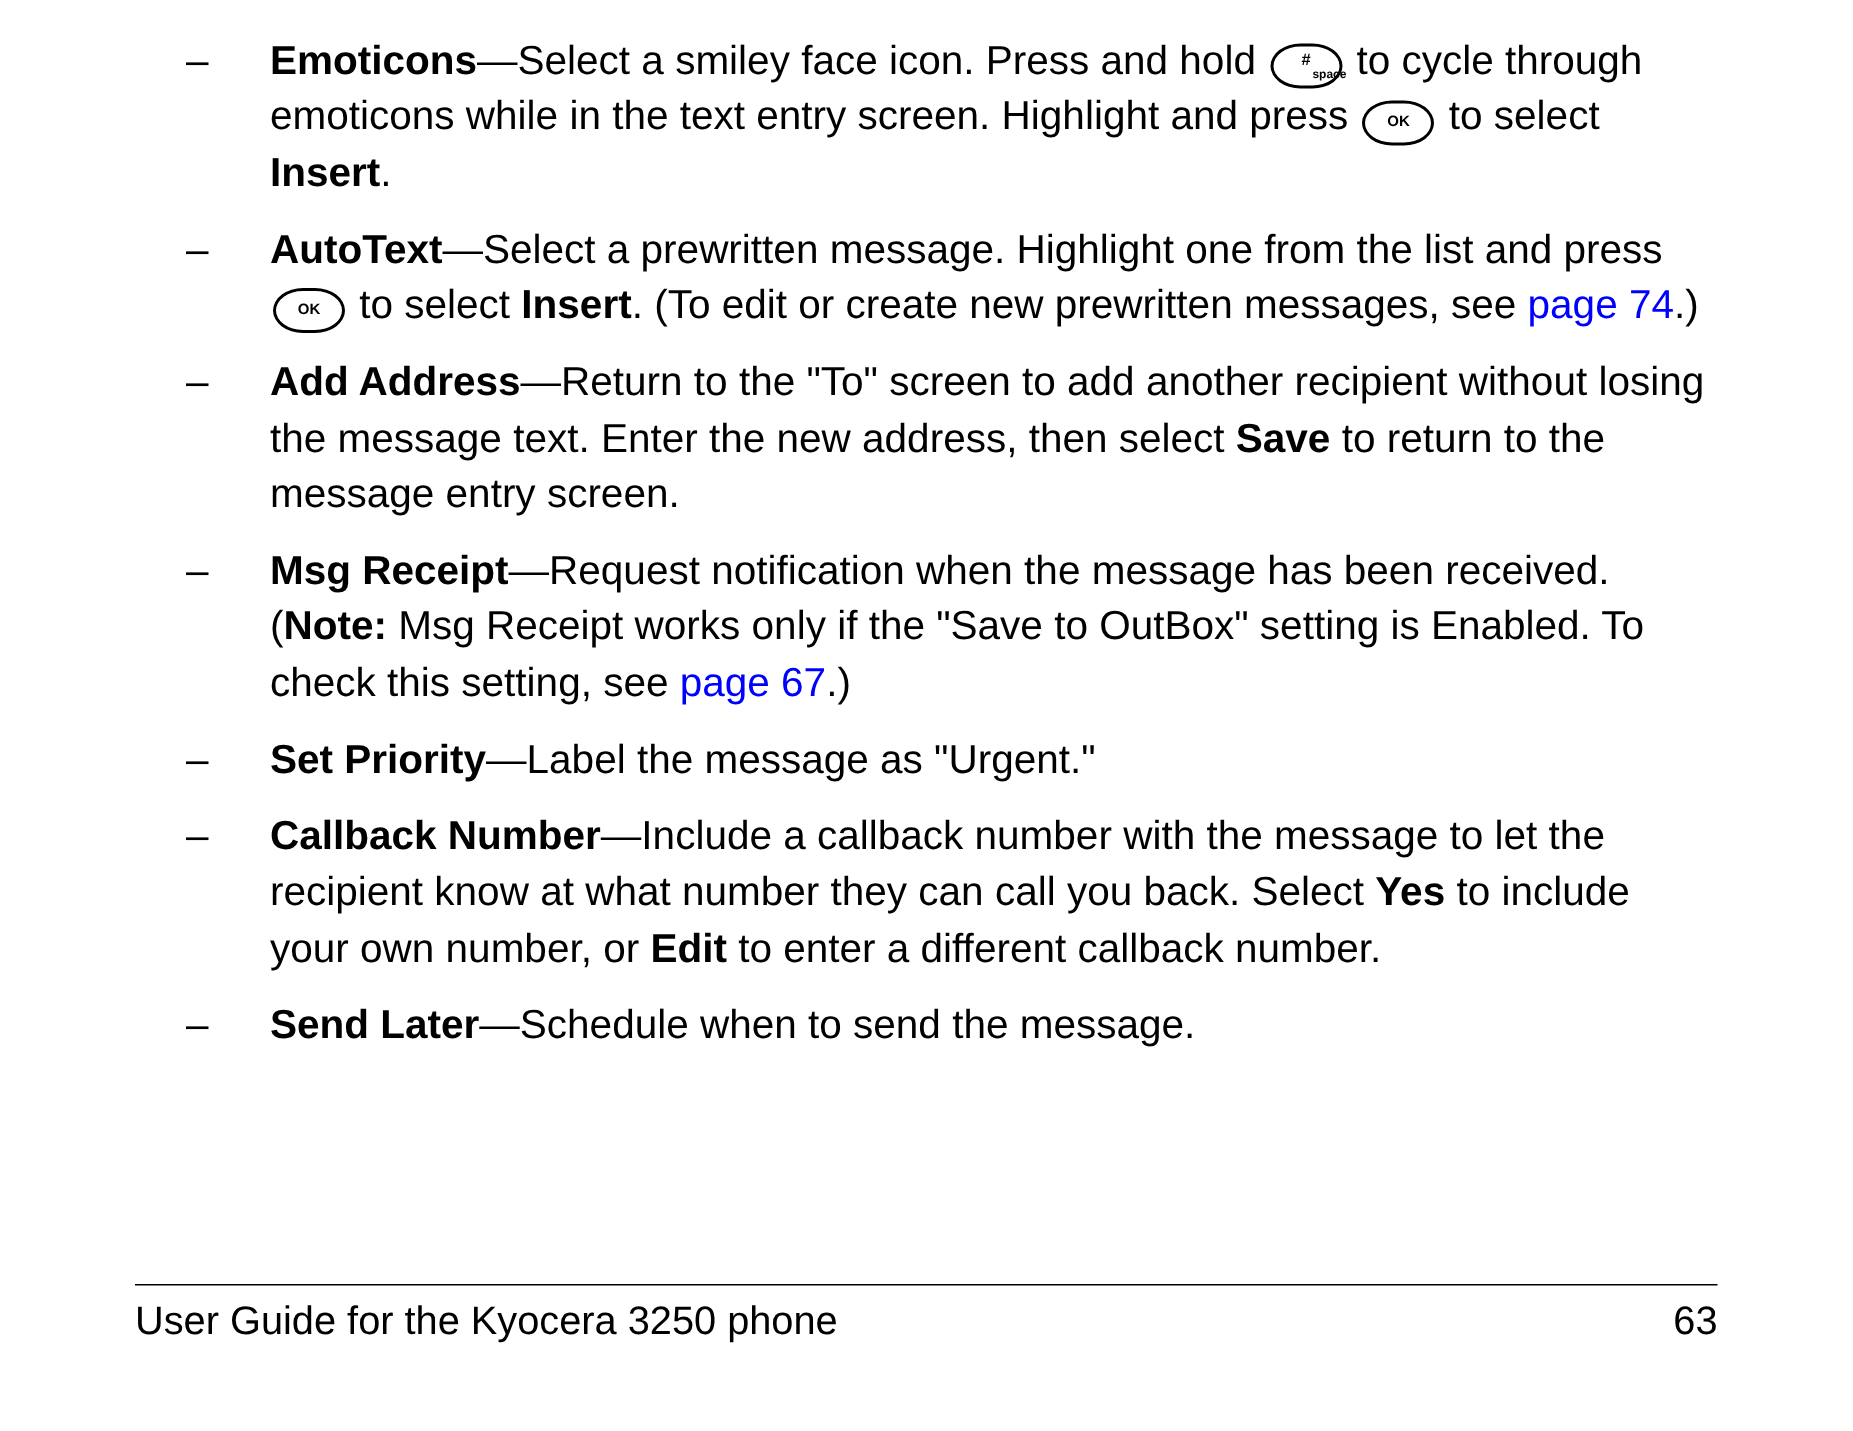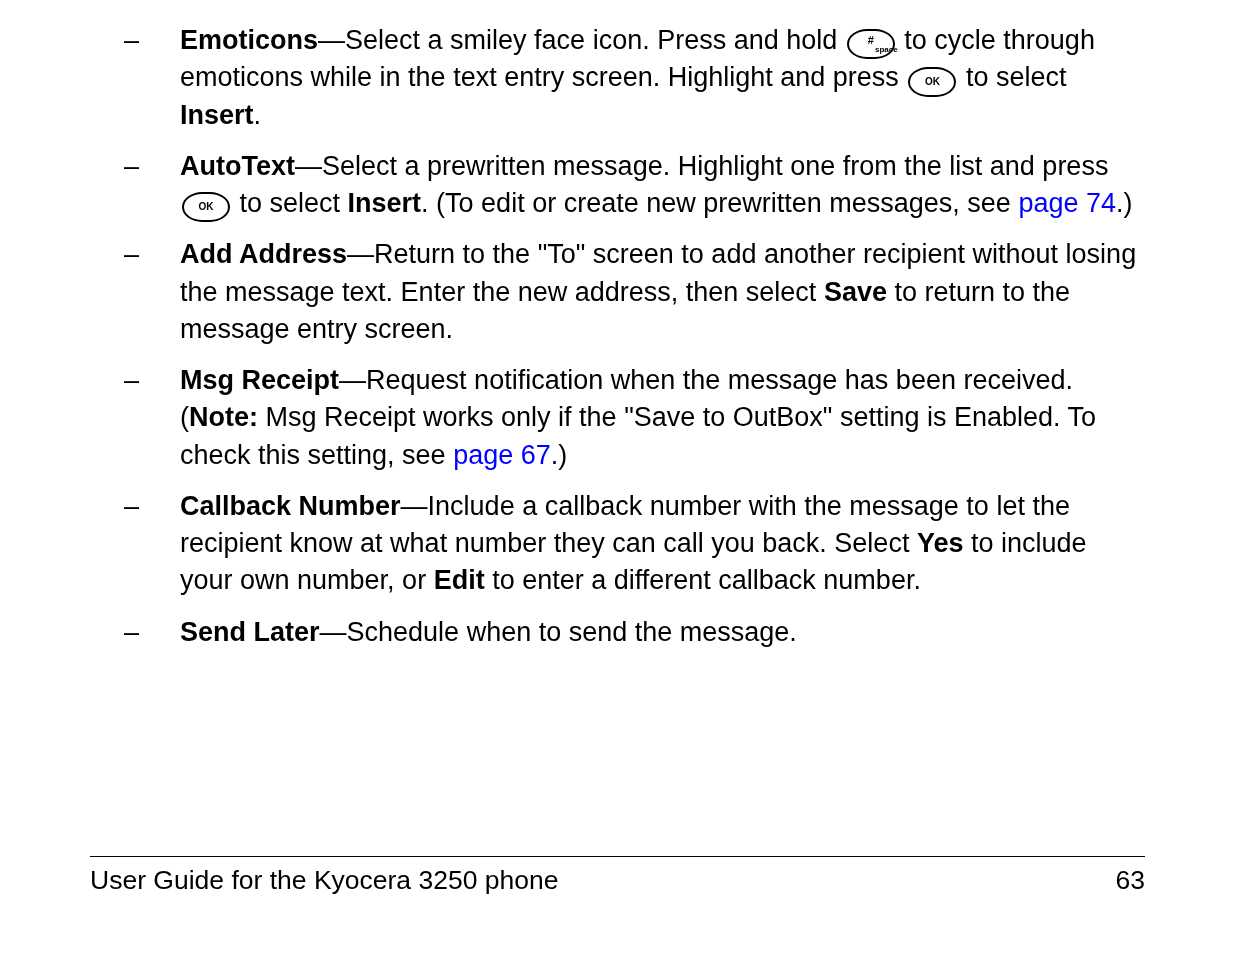--- a/index.html
+++ b/index.html
@@ -101,20 +101,23 @@
     </li>
 
     <li>
       <span class="b">Add Address</span><span>—Return to the "To" screen to add another recipient without losing the message text. Enter the new address, then select </span><span class="b">Save</span><span> to return to the message entry screen.</span>
     </li>
 
     <li>
       <span class="b">Msg Receipt</span><span>—Request notification when the message has been received. (</span><span class="b">Note:</span><span> Msg Receipt works only if the "Save to OutBox" setting is Enabled. To check this setting, see </span><span class="link">page 67</span><span>.)</span>
     </li>
 
+    <li>
+      <span class="b">Set Priority</span><span>—Label the message as "Urgent."</span>
+    </li>
 
     <li>
       <span class="b">Callback Number</span><span>—Include a callback number with the message to let the recipient know at what number they can call you back. Select </span><span class="b">Yes</span><span> to include your own number, or </span><span class="b">Edit</span><span> to enter a different callback number.</span>
     </li>
 
     <li>
       <span class="b">Send Later</span><span>—Schedule when to send the message.</span>
     </li>
 
   </ul>

